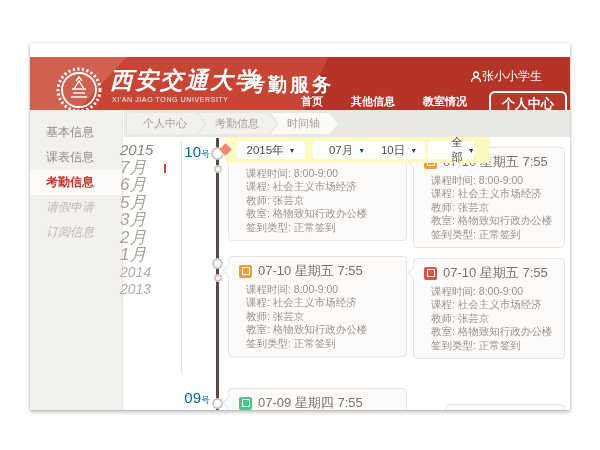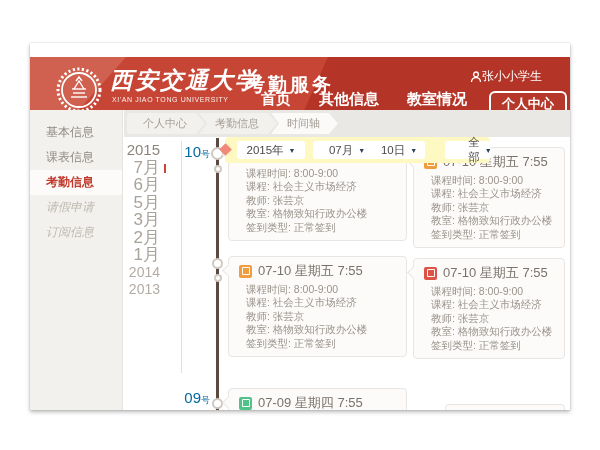--- a/index.html
+++ b/index.html
@@ -16,40 +16,40 @@
   .logo{position:absolute;left:26px;top:10px;width:46px;height:46px;}
   .uni-cn{position:absolute;left:80px;top:8px;color:#fff;font-size:23px;font-weight:bold;
         font-style:italic;letter-spacing:2px;white-space:nowrap;}
   .uni-en{position:absolute;left:82px;top:39px;color:rgba(255,255,255,.92);font-size:7px;
         letter-spacing:.6px;white-space:nowrap;}
   .app-title{position:absolute;left:216px;top:15px;color:#fff;font-size:19px;font-weight:600;
         letter-spacing:3px;white-space:nowrap;}
   .user{position:absolute;right:28px;top:11px;display:flex;align-items:center;color:#fff;
         font-size:12px;cursor:pointer;}
   .nav{position:absolute;right:3px;bottom:0;display:flex;align-items:flex-end;}
-  .nav-item{color:#fff;font-size:15px;font-weight:600;padding:0 14px 8px 14px;cursor:pointer;white-space:nowrap;}
+  .nav-item{color:#fff;font-size:11px;font-weight:600;padding:0 14px 8px 14px;cursor:pointer;white-space:nowrap;}
   .nav-tab{color:#fff;font-size:13px;font-weight:600;background:#b5382b;border:2px solid #fff;
         border-bottom:none;border-radius:6px 6px 0 0;height:26px;line-height:22px;padding:0 11px;
         margin-left:8px;cursor:pointer;white-space:nowrap;}
   
   .content{position:absolute;left:0;top:67px;width:540px;height:300px;background:#fff;overflow:hidden;}
   .sidebar{position:absolute;left:0;top:0;width:93px;height:300px;background:#f3f1ee;
         border-right:1px solid #e7e4e0;padding-top:10px;}
   .side-item{height:25px;line-height:25px;padding-left:16px;font-size:12px;color:#918a83;cursor:pointer;}
   .side-item.active{background:#fcfbfa;color:#c0392b;font-weight:600;}
   .side-item.muted{color:#bfb9b1;font-style:italic;}
   .crumbbar{position:absolute;left:94px;top:0;width:446px;height:27px;background:#eae8e5;
         display:flex;align-items:center;padding-left:3px;}
   .crumb{position:relative;height:21px;line-height:21px;padding:0 18px 0 16px;font-size:11px;color:#a49d95;
         background:#f3f1ee;clip-path:polygon(0 0,calc(100% - 9px) 0,100% 50%,calc(100% - 9px) 100%,0 100%,8px 50%);
         margin-left:-6px;filter:drop-shadow(2px 0 0 #ffffff);cursor:pointer;white-space:nowrap;}
   .crumb:first-child{clip-path:polygon(0 0,calc(100% - 9px) 0,100% 50%,calc(100% - 9px) 100%,0 100%);
         margin-left:0;border-radius:3px 0 0 3px;}
   .crumb.active{background:#fbfaf9;}
-  .ynav{position:absolute;left:90px;top:31px;width:40px;text-align:right;}
+  .ynav{position:absolute;left:90px;top:31px;width:40px;font-style:italic;}
   .y{font-size:17px;line-height:17.5px;color:#a9a29a;cursor:pointer;position:relative;white-space:nowrap;}
   .y.big{font-size:15px;color:#8d867f;}
   .y.yr{font-size:14px;color:#b3aca4;}
   .tick{position:absolute;left:44px;top:5px;width:2px;height:9px;background:#cc4437;}
   .sep{position:absolute;left:151px;top:31px;width:1px;height:232px;background:#e3dfdb;}
   .vline{position:absolute;left:186px;top:28px;width:3px;height:272px;background:#5c4a41;}
   .daylab{position:absolute;left:146px;width:34px;text-align:right;color:#0369a1;white-space:nowrap;}
   .daylab .num{font-size:15px;}
   .daylab .suf{font-size:9px;}
   .node{position:absolute;background:#fff;border:2px solid #cfc9c3;border-radius:50%;z-index:2;}
@@ -240,21 +240,21 @@
           <span class="arr">▼</span>
         </div>
         <div class="dd" style="left:88px;width:68px;">
           <span>07月</span>
           <span class="arr">▼</span>
         </div>
         <div class="dd" style="left:148px;width:52px;">
           <span>10日</span>
           <span class="arr">▼</span>
         </div>
-        <div class="dd" style="left:220px;width:46px;padding-left:24px;">
+        <div class="dd" style="left:203px;width:46px;padding-left:24px;">
           <span>全部</span>
           <span class="arr">▼</span>
         </div>
       </div>
 
     </div>
   </div>
 </div>
 
 </body></html>

